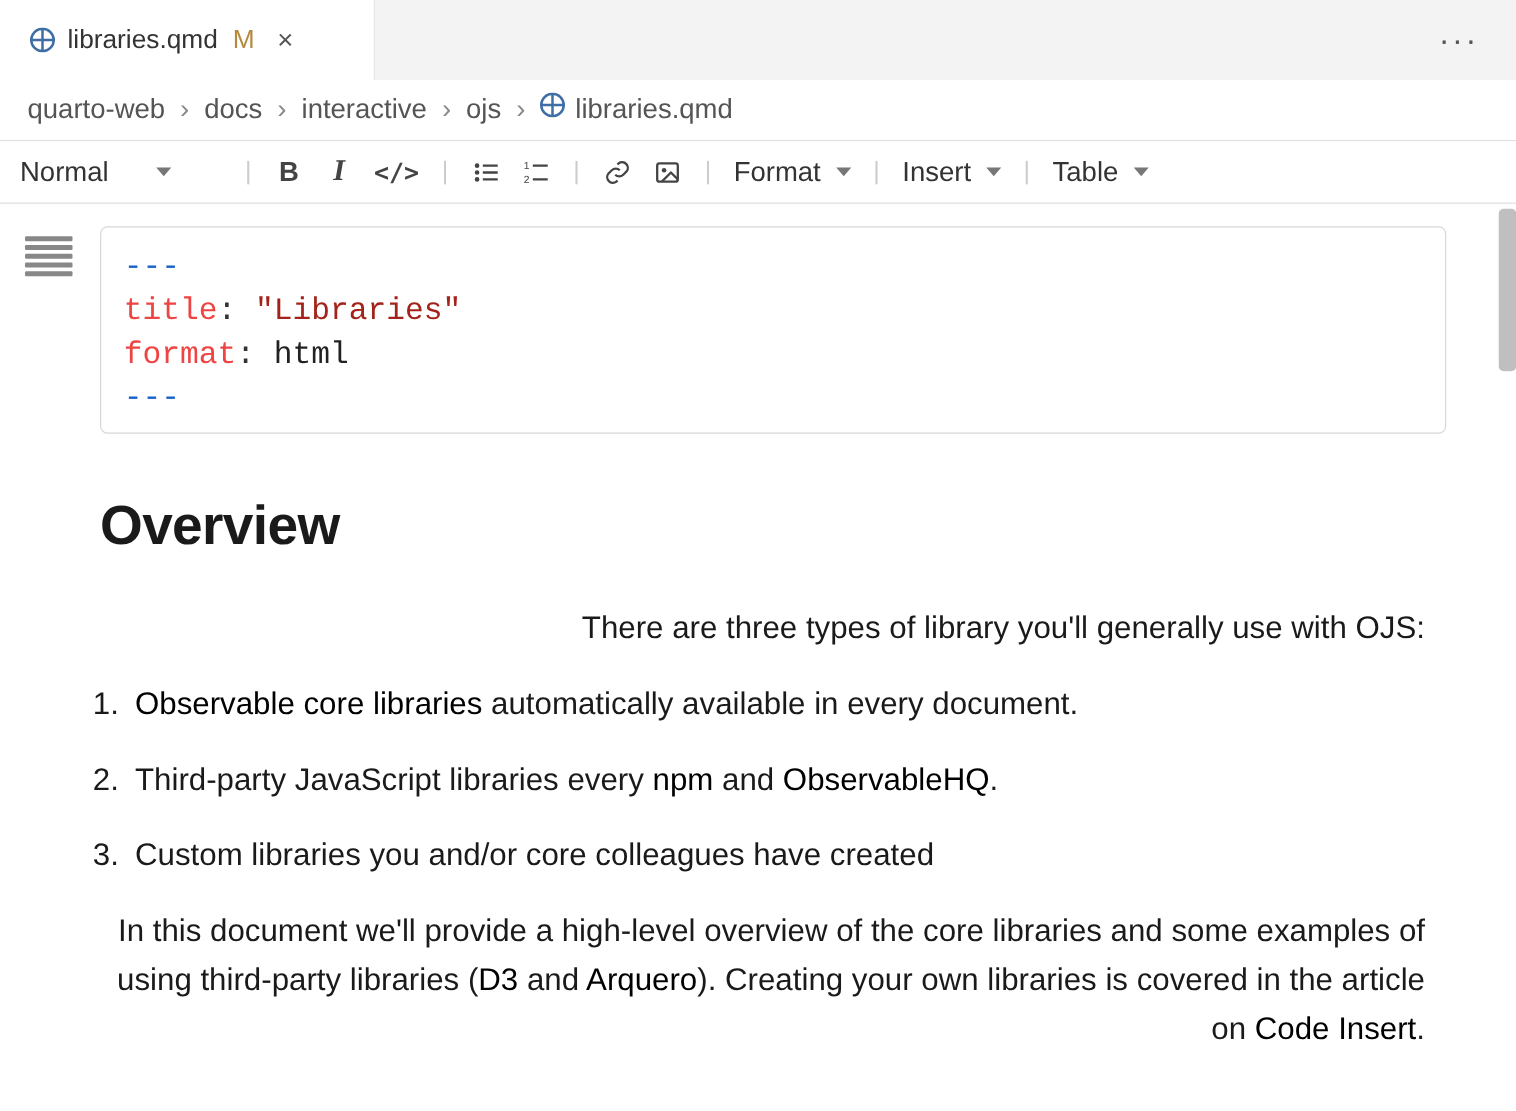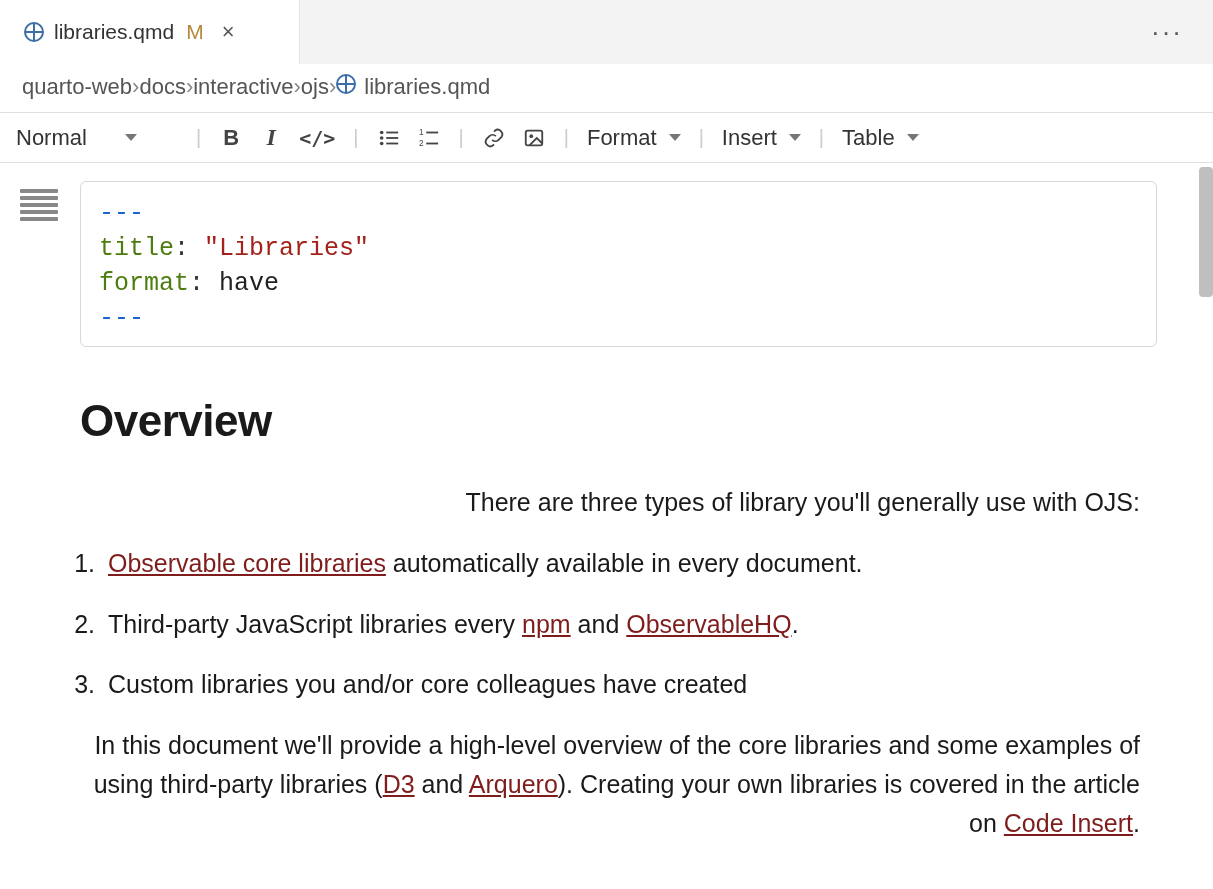--- a/index.html
+++ b/index.html
@@ -40,20 +40,21 @@
       display: flex; align-items: center;
       color: #555; font-size: 26px; letter-spacing: 2px;
       padding: 0 12px;
     }
 
     .breadcrumb {
       display: flex; align-items: center;
       padding: 10px 22px 12px 22px;
       font-size: 22px;
       color: #555;
+      gap: 12px;
       border-bottom: 1px solid #e0e0e0;
       background: #fff;
     }
     .breadcrumb-sep { color: #888; }
     .breadcrumb-item { color: #555; }
     .breadcrumb-file { display: inline-flex; align-items: center; gap: 8px; }
 
     .toolbar {
       display: flex; align-items: center;
       padding: 0 14px;
@@ -115,42 +116,42 @@
       border: 1px solid #d8d8d8;
       border-radius: 6px;
       padding: 14px 18px 10px 18px;
       font-family: "SFMono-Regular", Consolas, "Liberation Mono", Menlo, monospace;
       font-size: 25px;
       line-height: 1.4;
       white-space: pre;
       color: #222;
     }
     .yaml-dashes { color: #1a63cc; }
-    .yaml-key { color: #4d7c0f; }
+    .yaml-key { color: #ef4444; }
     .yaml-colon { color: #333; }
     .yaml-str { color: #a3231b; }
 
     .doc-body {
       margin-left: 60px;
       max-width: 1060px;
       font-size: 25px;
       line-height: 1.55;
       color: #1a1a1a;
     }
     .doc-h1 {
       font-size: 44px;
       font-weight: 800;
       margin-top: 40px;
       margin-bottom: 28px;
       letter-spacing: -0.5px;
     }
     .doc-p { margin: 18px 0; text-align: right; }
     .doc-ol { margin: 18px 0 18px 22px; }
     .doc-ol li { margin: 22px 0; padding-left: 6px; }
-    .doc-link { color: #7f1d1d; text-decoration: underline; }
+    .doc-link { color: #000000; }
 
     .fake-scrollbar {
       position: absolute;
       right: 0;
       top: 4px;
       width: 14px;
       height: 130px;
       background: #bfbfbf;
       border-radius: 4px;
     }
@@ -268,21 +269,21 @@
     <div class="doc-gutter">
       <div class="gutter-lines">
         <div class="gutter-line"></div>
           <div class="gutter-line"></div>
           <div class="gutter-line"></div>
         <div class="gutter-line"></div>
           <div class="gutter-line"></div>
       </div>
       <div class="code-block"><span class="yaml-dashes">---</span>
 <span class="yaml-key">title</span><span class="yaml-colon">:</span> <span class="yaml-str">"Libraries"</span>
-<span class="yaml-key">format</span><span class="yaml-colon">:</span> <span>have</span>
+<span class="yaml-key">format</span><span class="yaml-colon">:</span> <span>html</span>
 <span class="yaml-dashes">---</span></div>
     </div>
 
     <div class="doc-body">
       <h1 class="doc-h1">Overview</h1>
 
       <p class="doc-p">There are three types of library you'll generally use with OJS:</p>
 
       <ol class="doc-ol">
         <li>

